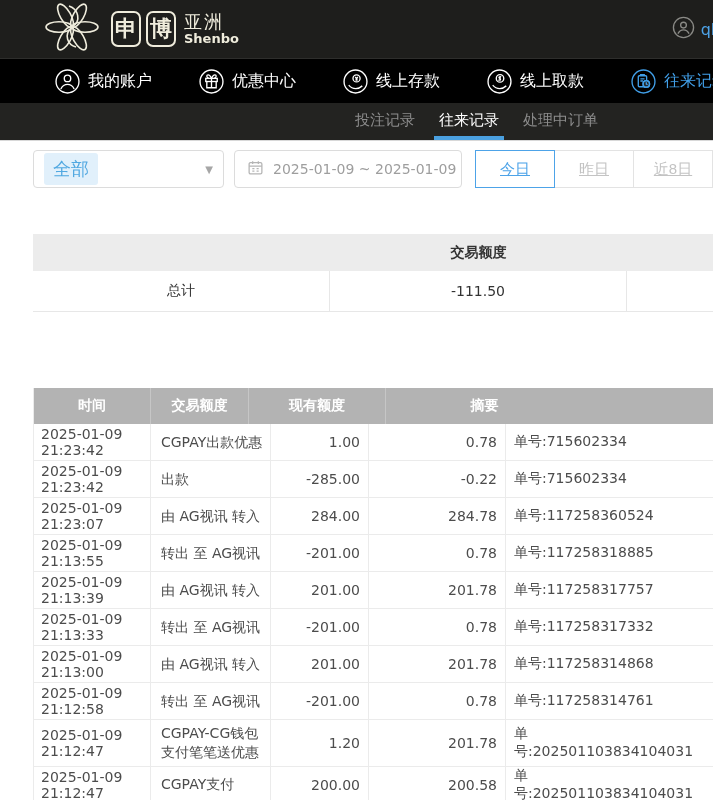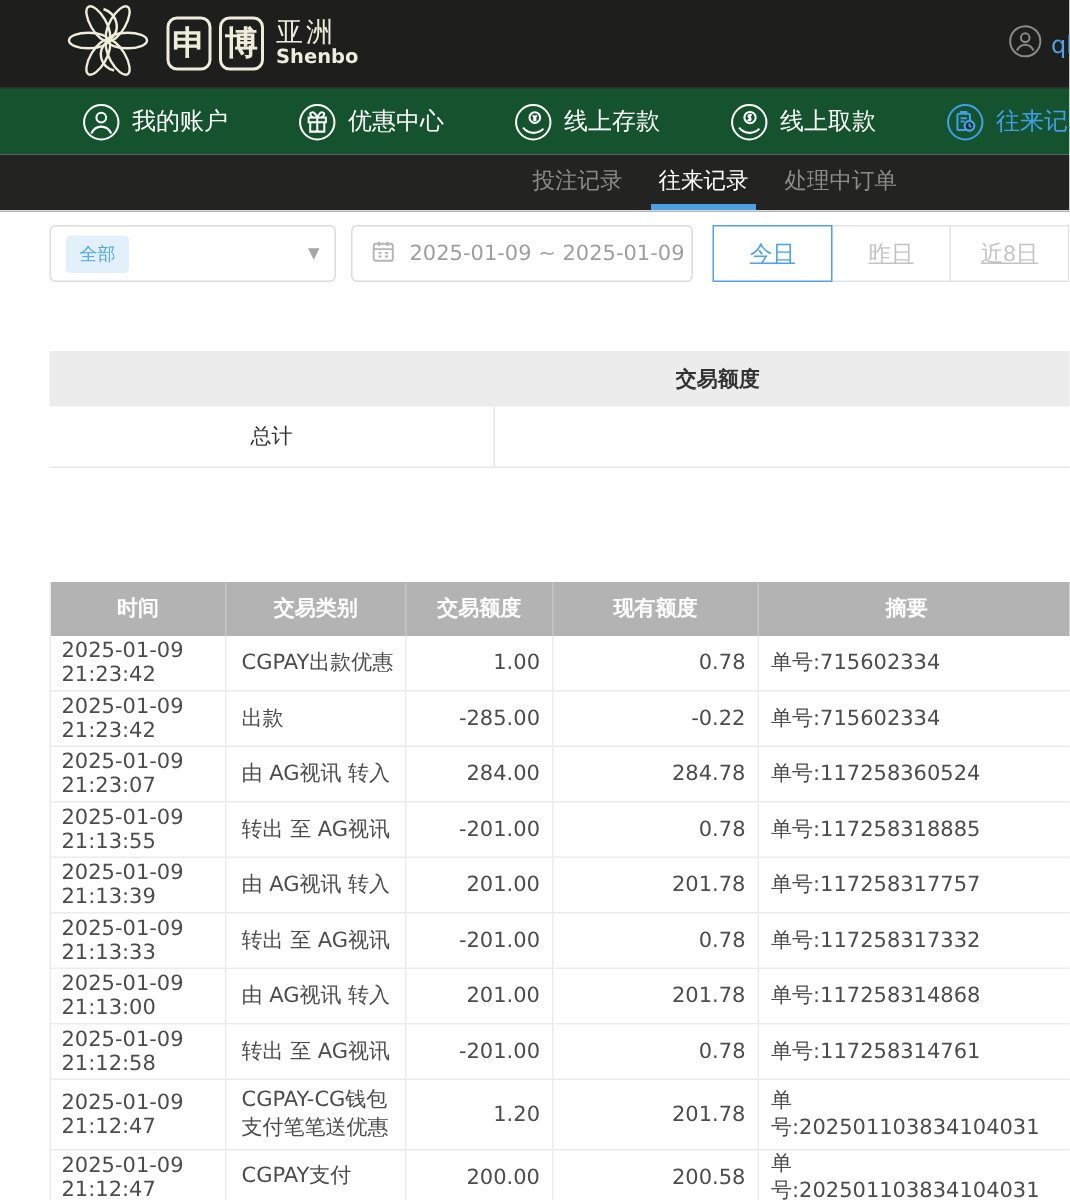--- a/index.html
+++ b/index.html
@@ -10,37 +10,37 @@
   .topbar { height:58px; background:#1e1e1c; display:flex; align-items:center; position:relative; }
   .logo { display:flex; align-items:center; margin-left:36px; color:#efecdc; }
   .char-box { width:30px; height:36px; border:2px solid #efecdc; border-radius:7px;
     display:flex; align-items:center; justify-content:center; font-size:22px; font-weight:bold; margin-left:5px; }
   .brand-col { margin-left:8px; line-height:1.05; }
   .brand-region { font-size:18px; letter-spacing:2px; }
   .brand-en { font-size:13px;font-weight:bold; }
   .account { margin-left:auto; margin-right:-8px; display:flex; align-items:center; gap:6px; }
   .account .uname { color:#4da3e8; font-size:16px; white-space:nowrap; }
 
-  .mainnav { height:45px; background:#14532d; display:flex; align-items:center;
+  .mainnav { height:45px; background:#000000; display:flex; align-items:center;
     padding-left:55px; gap:47px; color:#fff; border-top:1px solid #2e2e2c; }
   .nav-item { display:flex; align-items:center; gap:8px; font-size:16px; cursor:pointer; white-space:nowrap; }
   .nav-item.active { color:#419fe8; }
   .nav-item svg { display:block; }
 
   .subnav { height:38px; background:#232321; display:flex; align-items:flex-end;
     padding-left:355px; gap:24px; border-bottom:1px solid #d8d8d8; }
   .tab { font-size:15px; color:#8c8c8c; padding-bottom:10px; position:relative; cursor:pointer; white-space:nowrap; }
   .tab.active { color:#fff; }
   .tab.active::after { content:""; position:absolute; left:-5px; right:-5px; bottom:0; height:4px; background:#4aa0e0; }
 
   
   .filter-row { display:flex; margin:9px 0 0 33px; height:38px; }
   .select-box { width:197px; height:38px; border:1px solid #dcdcdc; border-radius:4px;
     display:flex; align-items:center; padding:0 10px; cursor:pointer; background:#fff; }
-  .chip { background:#e1f0fb; color:#51a8e1; font-size:12px; padding:4px 9px; border-radius:3px;text-align:right; }
+  .chip { background:#e1f0fb; color:#51a8e1; font-size:18px; padding:4px 9px; border-radius:3px;text-align:right; }
   .caret { margin-left:auto; color:#a6a6a6; font-size:10px; }
   .date-box { margin-left:10px; width:228px; height:38px; border:1px solid #dcdcdc; border-radius:4px;
     display:flex; align-items:center; gap:9px; padding:0 12px; color:#9e9e9e; font-size:14px;
     white-space:nowrap; cursor:pointer; background:#fff; }
   .quick-group { margin-left:13px; display:flex; }
   .quick-btn { width:80px; height:38px; border:1px solid #e3e3e3; background:#fff; color:#c3c3c3;
     font-size:15px; display:flex; align-items:center; justify-content:center; margin-left:-1px; cursor:pointer;text-decoration:underline; }
   .quick-btn:first-child { margin-left:0; }
   .quick-btn.active { border-color:#4da3e8; color:#4da3e8; position:relative; z-index:1; }
 
@@ -192,28 +192,28 @@
 </div>
 
 <div class="summary">
   <div class="sum-header">
     <div class="cell"></div>
     <div class="cell">交易额度</div>
     <div class="cell"></div>
   </div>
   <div class="sum-body">
     <div class="cell">总计</div>
+    <div class="cell">-111.50</div>
     <div class="cell"></div>
   </div>
 </div>
 
 <div class="main-table">
   <div class="mt-header">
     <div class="hc w-time">时间</div>
-    <div class="hc w-type">交易类别</div>
     <div class="hc w-amt">交易额度</div>
     <div class="hc w-bal">现有额度</div>
     <div class="hc w-memo">摘要</div>
   </div>
   <div>
       <div class="mt-row">
         <div class="cell c-time w-time">2025-01-09 21:23:42</div>
         <div class="cell c-type w-type">CGPAY出款优惠</div>
         <div class="cell c-amt w-amt">1.00</div>
         <div class="cell c-bal w-bal">0.78</div>

